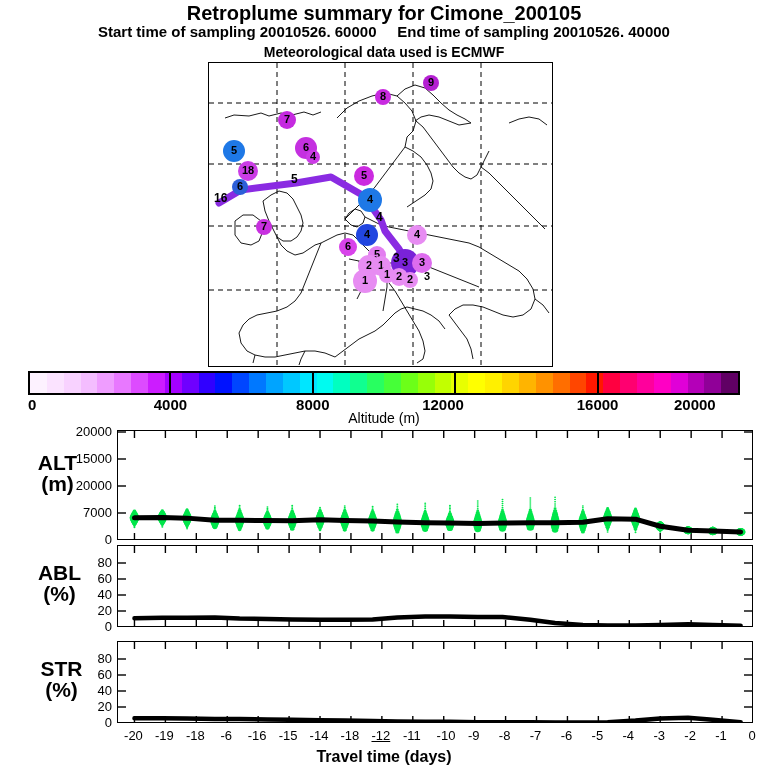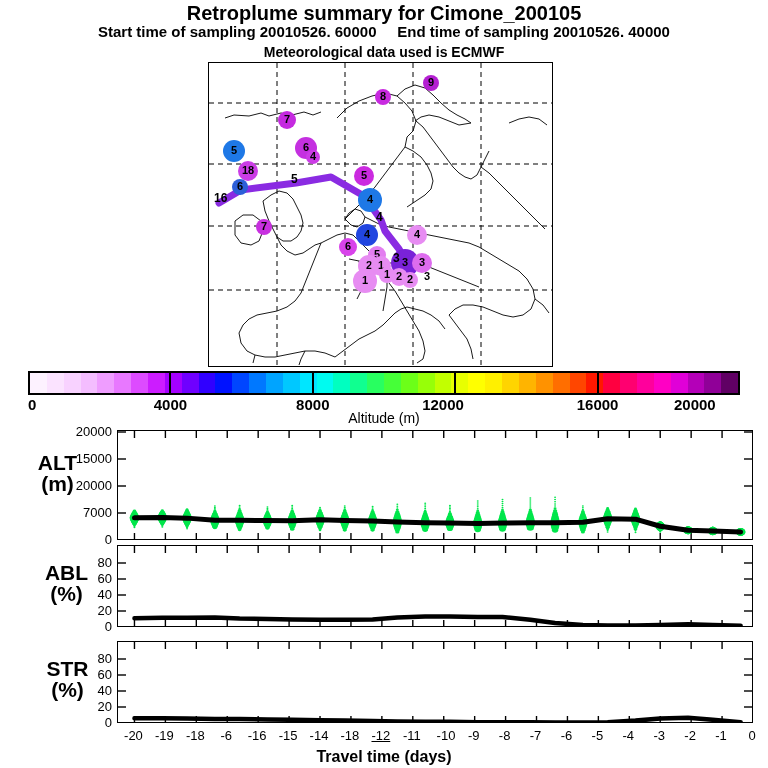--- a/index.html
+++ b/index.html
@@ -814,25 +814,25 @@
         <line x1="634" y1="17" x2="626" y2="17"></line>
       </g>
       <polyline points="16.463414634146343,76.2 44.29756097560971,76.2 69.03902439024388,76.6 96.87317073170736,77 121.61463414634142,77 149.4487804878049,77.4 174.190243902439,77.8 202.02439024390245,78.2 226.7658536585366,78.6 254.59999999999997,79 279.3414634146341,79.4 307.1756097560976,79.8 331.9170731707317,79.8 359.75121951219506,80.2 384.4926829268293,80.2 412.32682926829267,80.2 437.06829268292677,80.6 464.9024390243902,80.6 489.64390243902443,80.2 517.4780487804878,78.6 542.219512195122,76.6 570.0536585365853,75.8 594.7951219512195,77.8 622.629268292683,80.2" fill="none" stroke="#000" stroke-width="4.5" stroke-linejoin="round" stroke-linecap="round"></polyline>
     </svg>
   </div>
 
 <div class="plab" id="lab-alt" style="left:5px;top:452px;width:105px;">
   <div>ALT</div>
   <div>(m)</div>
 </div>
-<div class="plab" id="lab-abl" style="left:14px;top:562px;width:105px;">
+<div class="plab" id="lab-abl" style="left:7px;top:562px;width:105px;">
   <div>ABL</div>
   <div>(%)</div>
 </div>
-<div class="plab" id="lab-str" style="left:15px;top:658px;width:105px;">
+<div class="plab" id="lab-str" style="left:9px;top:658px;width:105px;">
   <div>STR</div>
   <div>(%)</div>
 </div>
 
 <div id="ytick-layer">
     <div class="ylab" style="left: 50px; width: 62px; top: 532px;">0</div>
     <div class="ylab" style="left: 50px; width: 62px; top: 505px;">7000</div>
     <div class="ylab" style="left: 50px; width: 62px; top: 478px;">20000</div>
     <div class="ylab" style="left: 50px; width: 62px; top: 451px;">15000</div>
     <div class="ylab" style="left: 50px; width: 62px; top: 424px;">20000</div>

